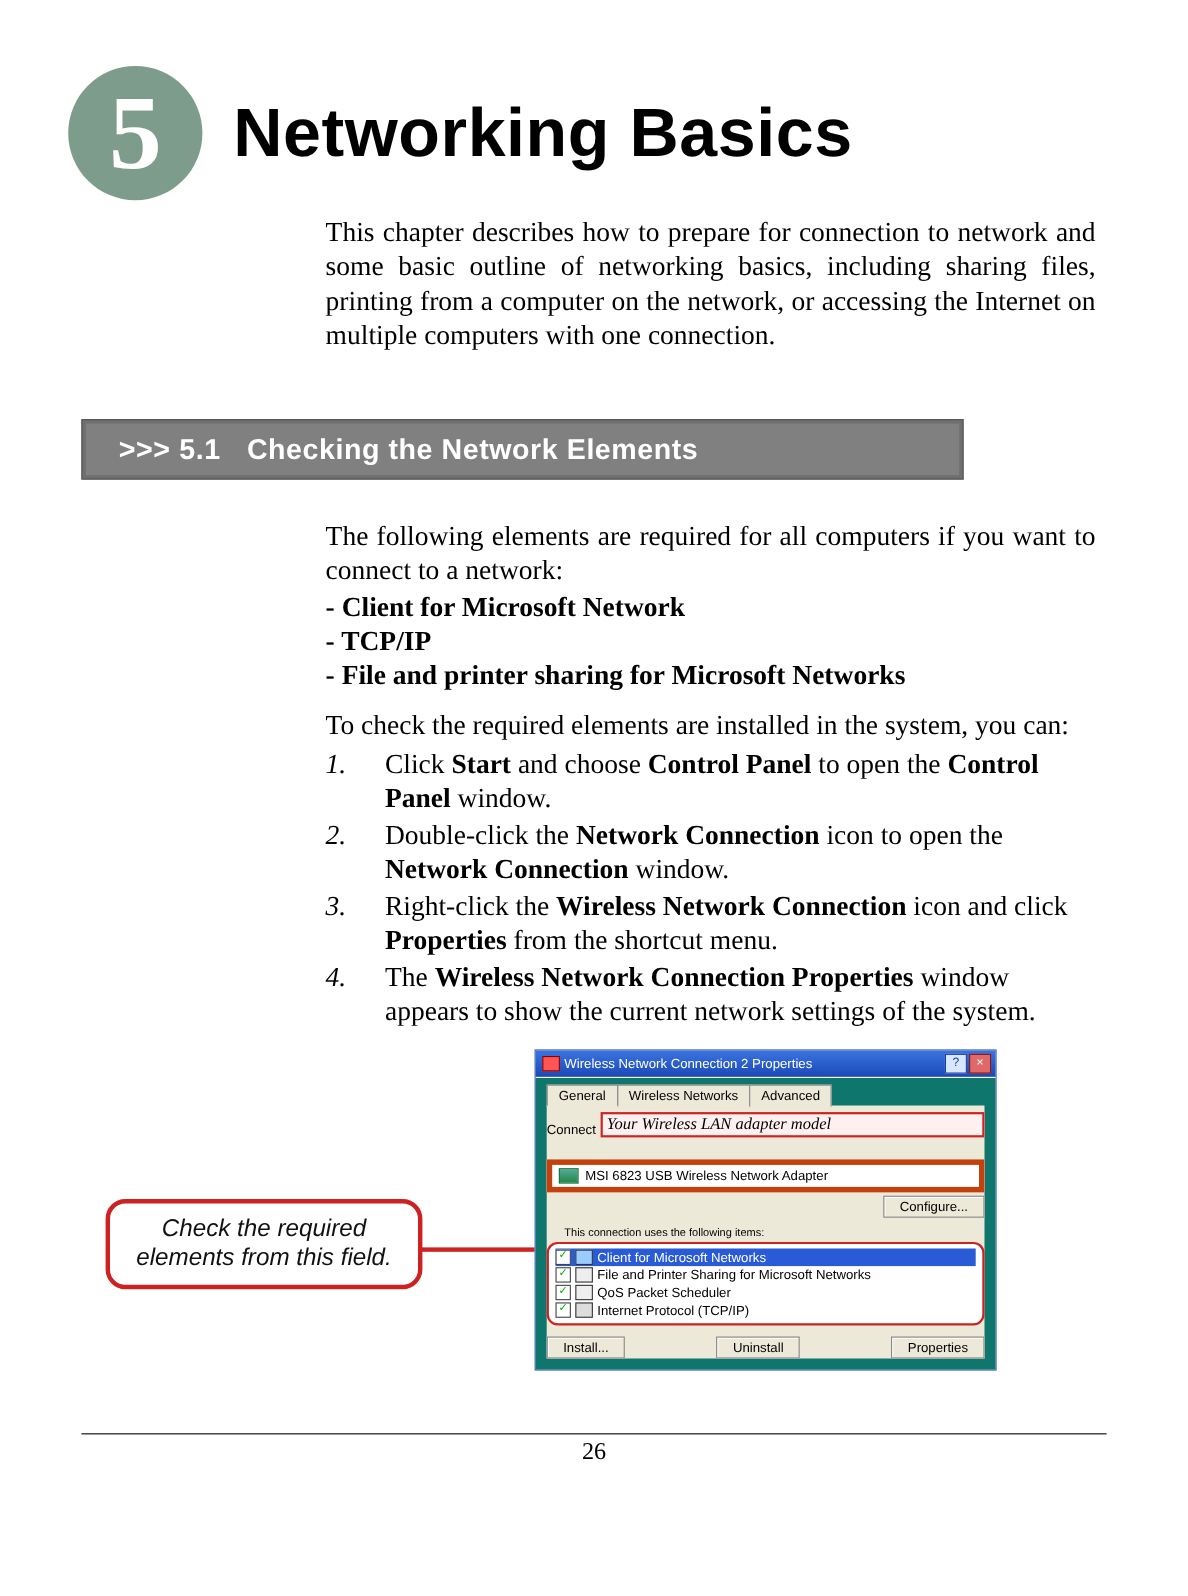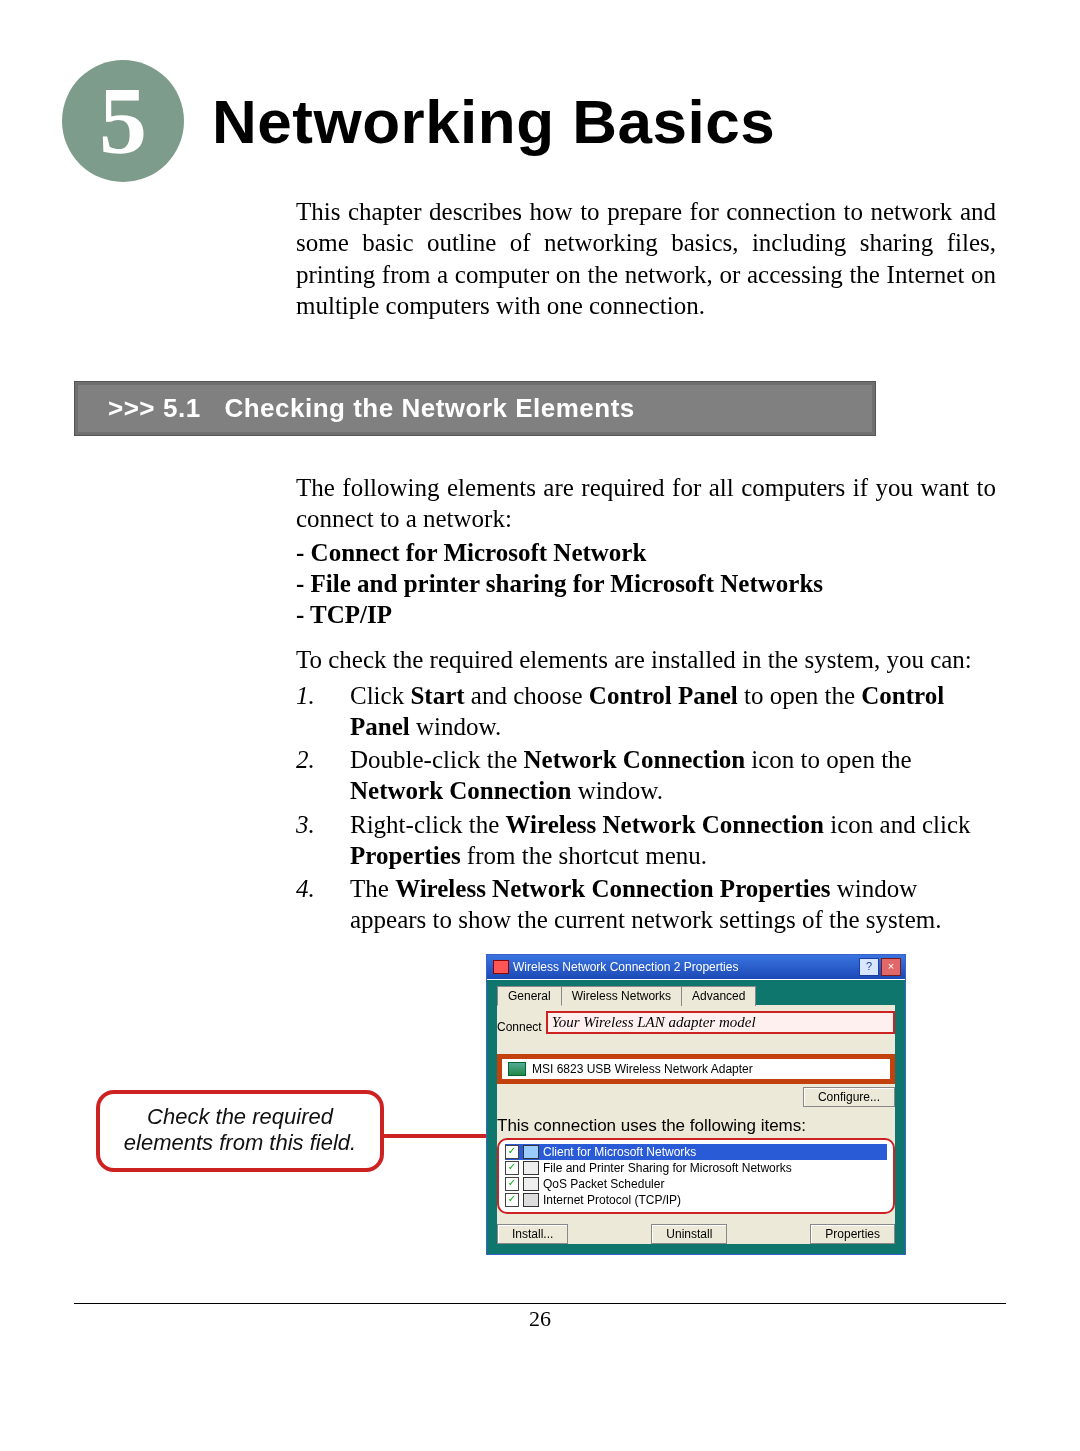--- a/index.html
+++ b/index.html
@@ -174,21 +174,21 @@
     border:1px solid #063;
   }
   .btn {
     border:1px solid #888;
     background:#ece9d8;
     padding:2px 14px;
     font-size:12px;
     box-shadow: inset 1px 1px 0 #fff;
   }
   .btn-row-right { text-align:right; margin-top:6px;}
-  .items-label { font-size:17px; margin-top:12px;}
+  .items-label { font-size:10px; margin-top:12px;margin-left:16px;}
   .items-box {
     border:2px solid #cc2222;
     border-radius:10px;
     background:#fff;
     padding:4px 6px;
     margin-top:2px;
   }
   .item-row { display:flex; align-items:center; gap:4px; font-size:12px; padding:1px 0;}
   .item-row.sel { background:#2a5bd7; color:#fff;}
   .chk {
@@ -269,23 +269,23 @@
       <span>&gt;&gt;&gt;</span>
       <span>5.1</span>
       <span>&nbsp;</span>
       <span>Checking the Network Elements</span>
     </div>
   </div>
 
   <div class="body-col">
     <div class="para">The following elements are required for all computers if you want to connect to a network:</div>
     <div class="req-list">
-      <div>- Connect for Microsoft Network</div>
+      <div>- Client for Microsoft Network</div>
+      <div>- TCP/IP</div>
       <div>- File and printer sharing for Microsoft Networks</div>
-      <div>- TCP/IP</div>
     </div>
 
     <div class="para">To check the required elements are installed in the system, you can:</div>
 
     <div class="ol">
       <div class="ol-row">
         <div class="ol-num">1.</div>
         <div class="ol-body">
           <span>Click </span><b>Start</b><span> and choose </span><b>Control Panel</b><span> to open the </span><b>Control Panel</b><span> window.</span>
         </div>

